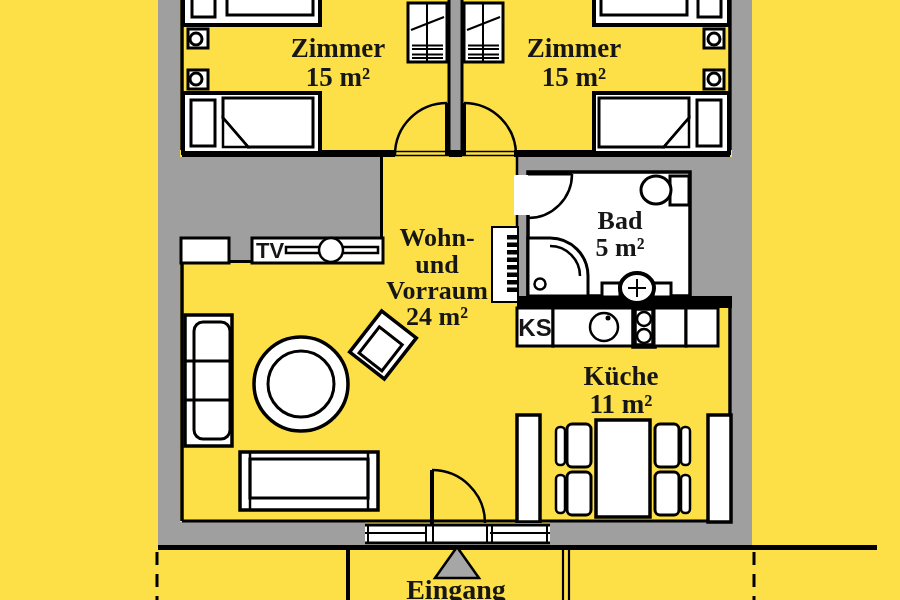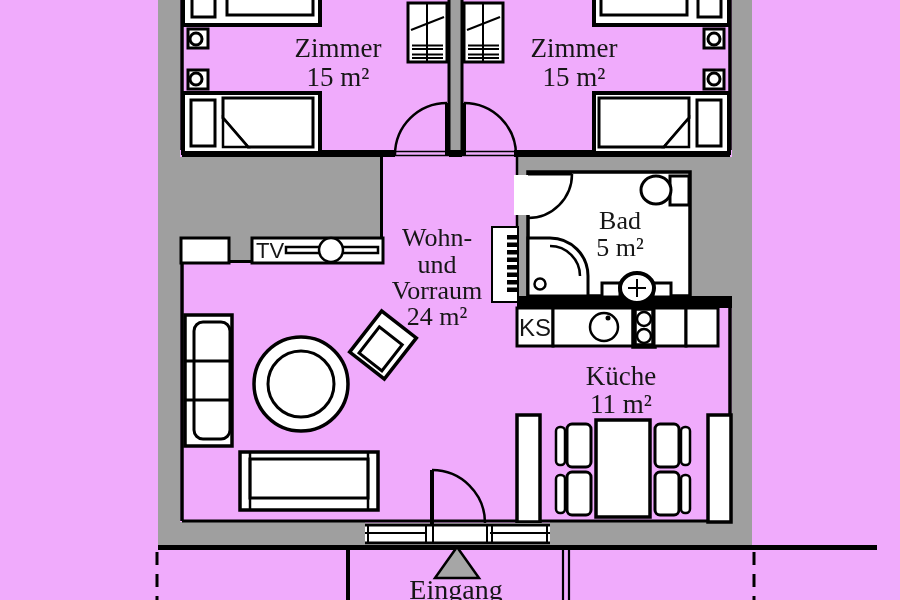--- a/index.html
+++ b/index.html
@@ -1,16 +1,16 @@
 <!DOCTYPE html>
 <html><head>
 <meta charset="utf-8">
 <style>
   html,body{margin:0;padding:0;background:#fff;}
-  .stage{position:relative;width:900px;height:600px;background:#f0abfc;overflow:hidden;}
+  .stage{position:relative;width:900px;height:600px;background:#fde047;overflow:hidden;font-weight:bold;}
   svg{display:block;}
   text{font-family:"Liberation Serif", serif;fill:#161616;}
   .sans{font-family:"Liberation Sans", sans-serif;}
   .ln{stroke:#000;fill:none;}
   .wf{fill:#fff;stroke:#000;}
 </style>
 </head>
 <body>
 
 <div class="stage">

